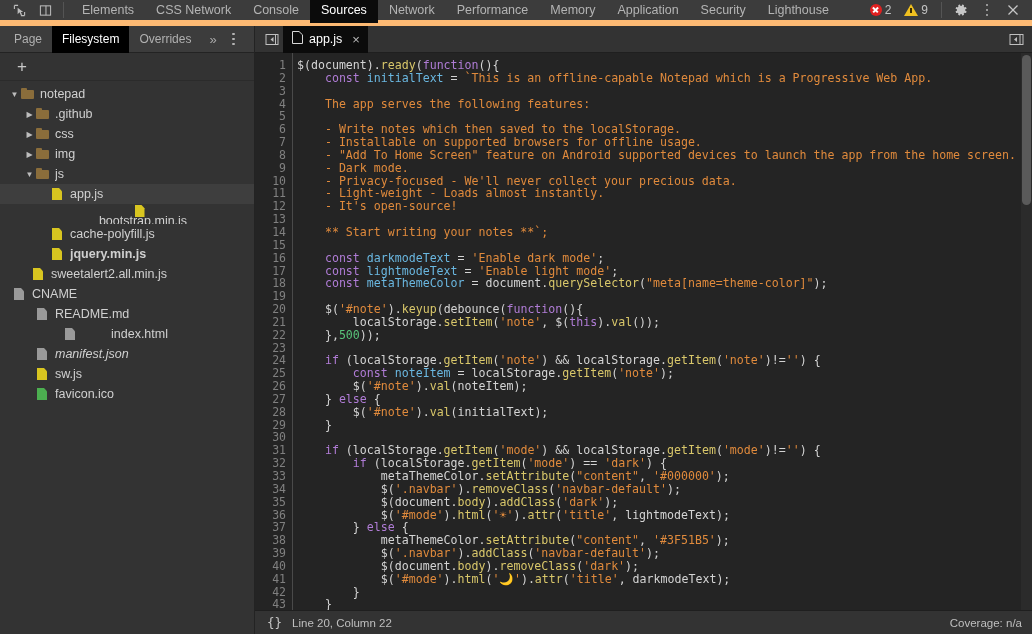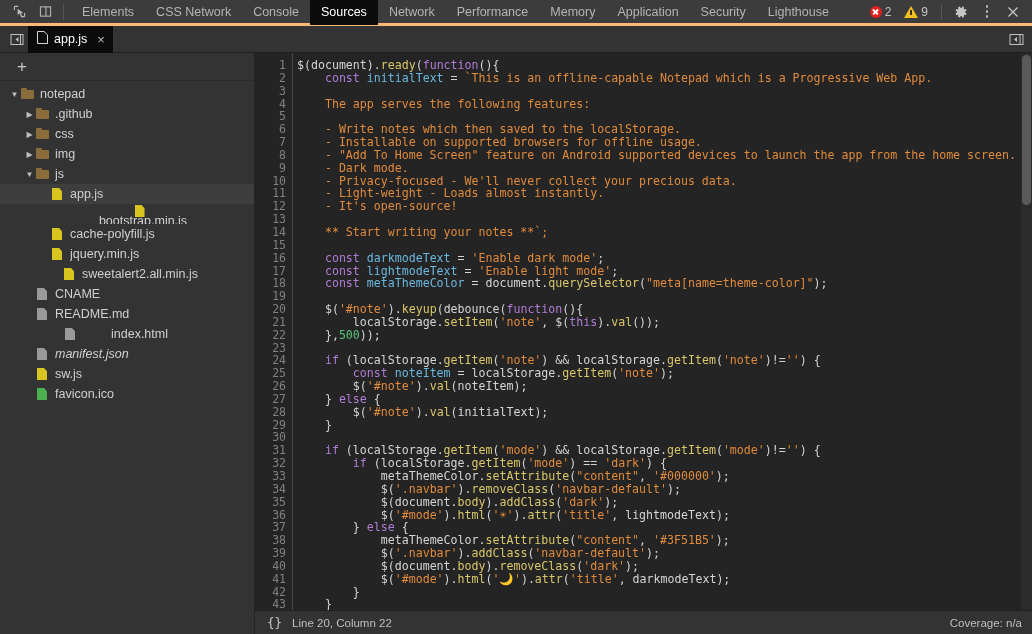--- a/index.html
+++ b/index.html
@@ -10,21 +10,21 @@
     font-size:12px;
     color:#c9c9c9;
     -webkit-font-smoothing:antialiased;
   }
   #app { width:1032px; height:634px; display:flex; flex-direction:column; }
 
   
   .main-toolbar {
     height:26px; min-height:26px;
     background:#3c3c3c;
-    border-bottom:3px solid #fdba74;
+    border-bottom:6px solid #fdba74;
     display:flex; align-items:center;
     padding:0 4px 0 6px;
   }
   .tb-icon-btn {
     width:26px; height:24px;
     display:flex; align-items:center; justify-content:center;
     color:#bdbdbd; cursor:pointer;
   }
   .tb-sep { width:1px; height:16px; background:#545454; margin:0 7px 0 5px; }
 
@@ -305,20 +305,37 @@
       <div class="tb-icon-btn">
         <svg width="12" height="12" viewBox="0 0 12 12">
           <line x1="1.5" y1="1.5" x2="10.5" y2="10.5" stroke="#c6c6c6" stroke-width="1.3"></line>
           <line x1="10.5" y1="1.5" x2="1.5" y2="10.5" stroke="#c6c6c6" stroke-width="1.3"></line>
         </svg>
       </div>
     </div>
   </div>
 
   <div class="sub-row">
+    <div class="nav-subtoolbar">
+      <div class="sub-tab">
+          <span>Page</span>
+        </div>
+      <div class="sub-tab active">
+          <span>Filesystem</span>
+        </div>
+      <div class="sub-tab">
+          <span>Overrides</span>
+        </div>
+      <div class="chev-more">»</div>
+      <div class="dots-v">
+          <i></i>
+          <i></i>
+          <i></i>
+        </div>
+    </div>
 
     <div class="editor-subtoolbar">
       <div class="sidebar-toggle">
         <svg width="14" height="13" viewBox="0 0 14 13">
           <rect x="1" y="1.5" width="12" height="10" stroke="#c0c0c0" stroke-width="1" fill="none"></rect>
           <path d="M8.5 4 L5.5 6.5 L8.5 9 Z" fill="#c0c0c0"></path>
           <line x1="10.5" y1="1.5" x2="10.5" y2="11.5" stroke="#c0c0c0" stroke-width="1"></line>
         </svg>
       </div>
       <div class="file-tab">
@@ -380,31 +397,31 @@
           <div class="tree-row" style="padding-left: 38px; flex-direction: column;">
             <span class="twisty none"></span>
             <span class="ic file js"></span>
             <span class="tree-label">bootstrap.min.js</span>
           </div>
           <div class="tree-row" style="padding-left: 38px;">
             <span class="twisty none"></span>
             <span class="ic file js"></span>
             <span class="tree-label">cache-polyfill.js</span>
           </div>
-          <div class="tree-row" style="padding-left: 38px;">
+          <div class="tree-row" style="padding-left: 38px; font-weight: bold;">
             <span class="twisty none"></span>
             <span class="ic file js"></span>
             <span class="tree-label">jquery.min.js</span>
           </div>
-          <div class="tree-row" style="padding-left: 50px;">
+          <div class="tree-row" style="padding-left: 19px;">
             <span class="twisty none"></span>
             <span class="ic file js"></span>
             <span class="tree-label">sweetalert2.all.min.js</span>
           </div>
-          <div class="tree-row" style="padding-left: 23px;">
+          <div class="tree-row" style="">
             <span class="twisty none"></span>
             <span class="ic file doc"></span>
             <span class="tree-label">CNAME</span>
           </div>
           <div class="tree-row" style="padding-left: 23px;">
             <span class="twisty none"></span>
             <span class="ic file doc"></span>
             <span class="tree-label">README.md</span>
           </div>
           <div class="tree-row" style="padding-left: 23px; gap: 28px;">

